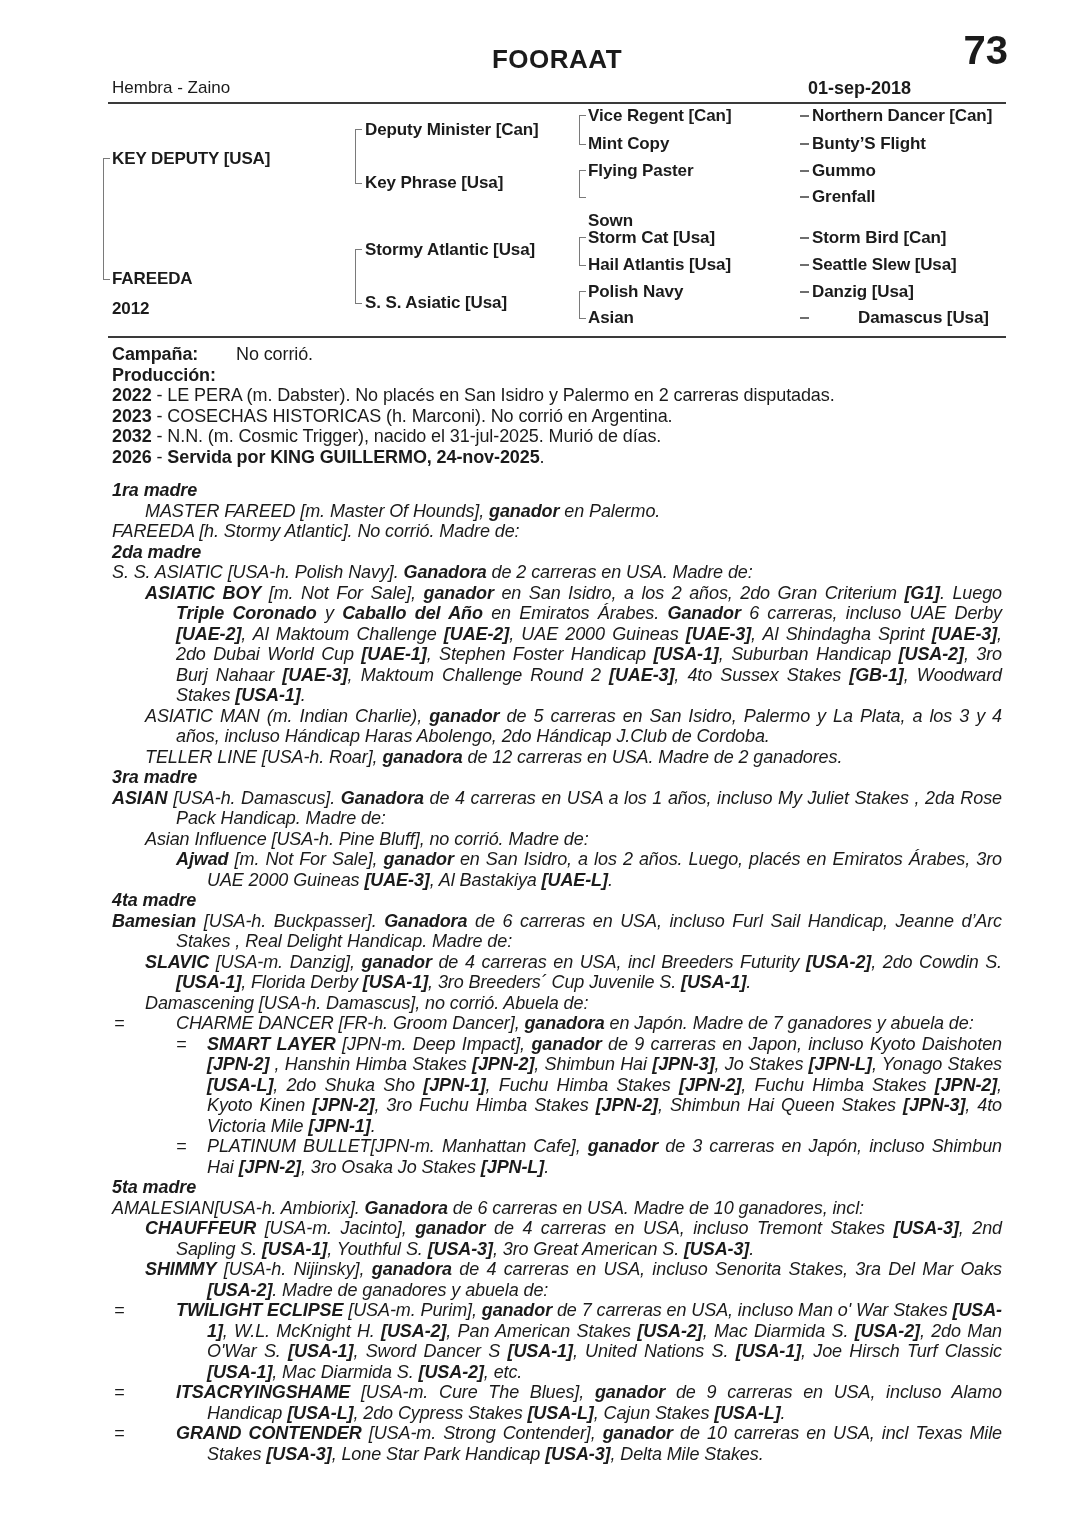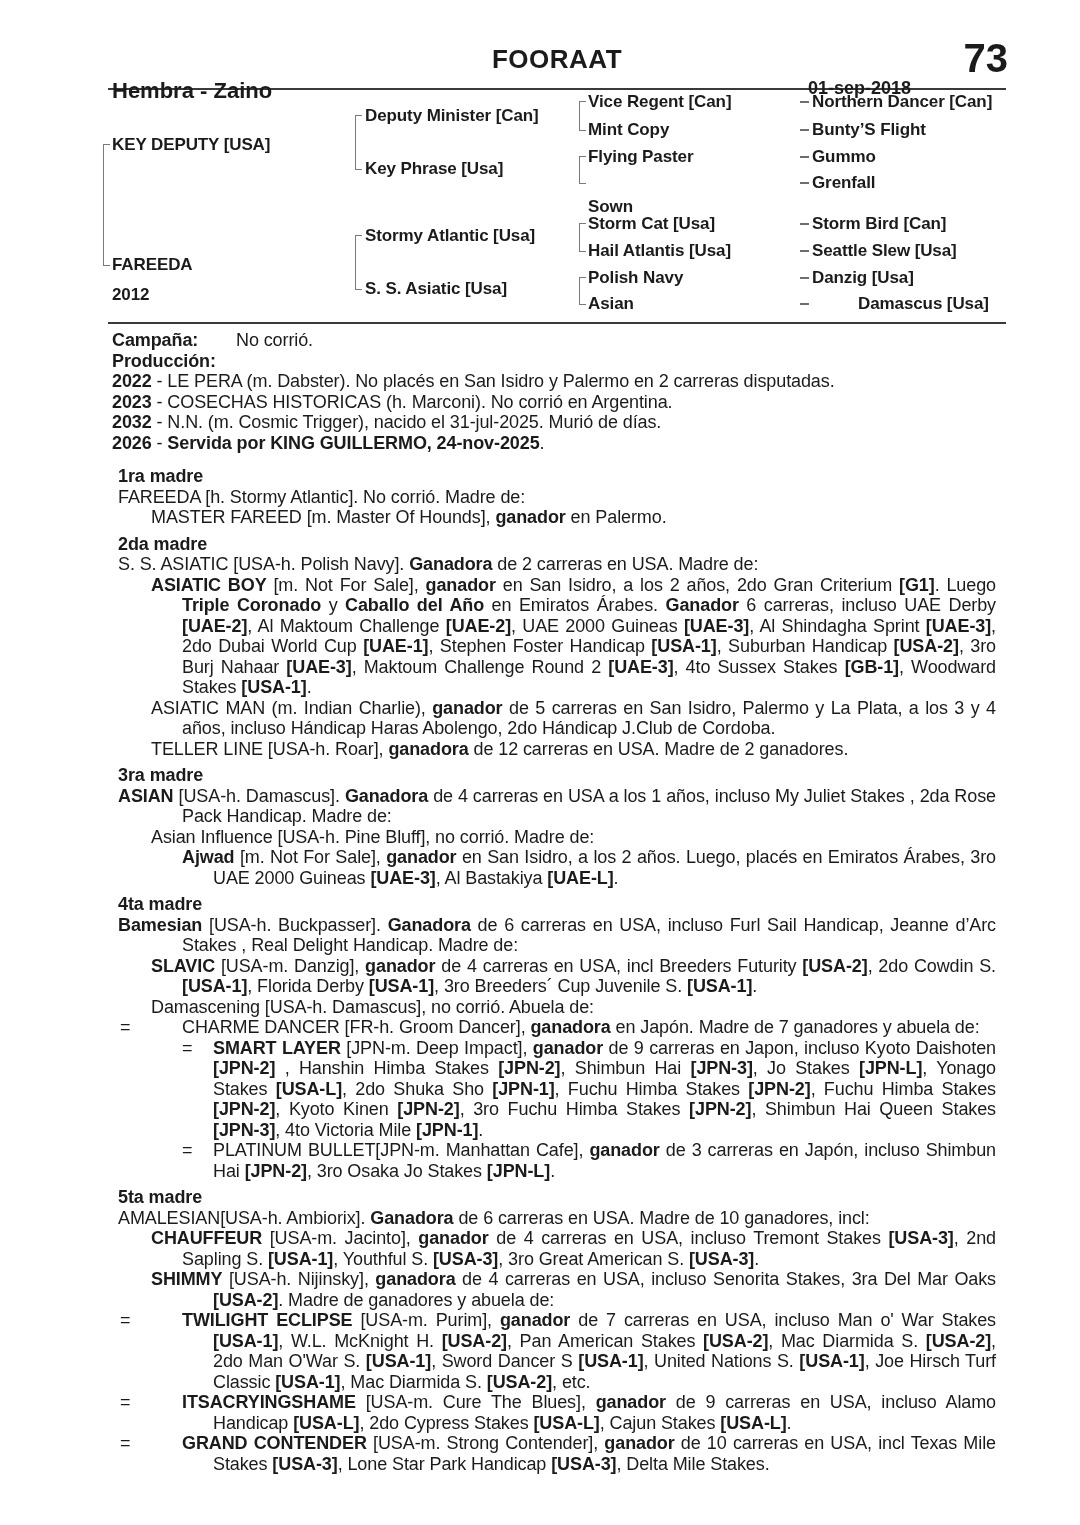--- a/index.html
+++ b/index.html
@@ -1,36 +1,36 @@
 <!DOCTYPE html>
 <html><head>
 <meta charset="utf-8">
 <style>
   html,body{margin:0;padding:0;background:#e8e8e8;}
   .page{position:relative;width:1080px;height:1525px;background:#ffffff;overflow:hidden;
         font-family:"Liberation Sans",sans-serif;color:#1b1b1b;margin:0 auto;}
   .content{position:absolute;left:112px;top:0;width:890px;}
-  header{position:relative;height:88px;}
+  header{position:relative;height:102px;}
   .title{position:absolute;top:44px;left:0;width:100%;text-align:center;
          font-weight:700;font-size:26px;letter-spacing:.5px;}
-  .pagenum{position:absolute;top:36px;right:-6px;font-weight:700;font-size:40px;}
-  .subleft{position:absolute;top:78px;left:0;font-weight:700;font-size:22px;}
+  .pagenum{position:absolute;top:28px;right:-6px;font-weight:700;font-size:40px;}
+  .subleft{position:absolute;top:78px;left:0;font-weight:400;font-size:17px;}
   .subdate{position:absolute;top:78px;left:696px;font-weight:700;font-size:18px;}
   .rule{height:2px;background:#3a3a3a;margin-left:-4px;width:898px;}
   .pedigree{position:relative;height:232px;font-weight:700;font-size:17px;letter-spacing:-.1px;}
   .ped-name{position:absolute;white-space:nowrap;line-height:20px;}
   .brk{position:absolute;width:7px;border-left:1.5px solid #7a7a7a;
        border-top:1.5px solid #7a7a7a;border-bottom:1.5px solid #7a7a7a;box-sizing:border-box;}
   .dash{position:absolute;width:9px;height:2px;background:#6e6e6e;}
   main{font-size:18px;line-height:20.5px;padding-top:6px;letter-spacing:-.1px;}
   .b{font-weight:700;}
   .camp-label{display:inline-block;width:124px;font-weight:700;}
   .prod-label{font-weight:700;}
   .prod-line{white-space:nowrap;}
-  .dam-section{margin:6px;}
+  .dam-section{margin:0;font-style:italic;}
   .dam-section.first{margin-top:13px;}
   .dam-h{font-weight:700;}
   .para{text-align:justify;position:relative;}
   .eq{position:absolute;top:0;}
 </style>
 </head>
 <body>
 
 <div class="page">
   <div class="content">
@@ -89,22 +89,22 @@
       <div class="prod-label">Producción:</div>
       <div id="production">
           <div class="prod-line"><span class="b">2022</span><span> - LE PERA (m. Dabster). No placés en San Isidro y Palermo en 2 carreras disputadas.</span></div>
           <div class="prod-line"><span class="b">2023</span><span> - COSECHAS HISTORICAS (h. Marconi). No corrió en Argentina.</span></div>
           <div class="prod-line"><span class="b">2032</span><span> - N.N. (m. Cosmic Trigger), nacido el 31-jul-2025. Murió de días.</span></div>
           <div class="prod-line"><span class="b">2026</span><span> - </span><span class="b">Servida por KING GUILLERMO, 24-nov-2025</span><span>.</span></div>
         </div>
       <div id="dams">
           <div class="dam-section first">
             <div class="dam-h">1ra madre</div>
+            <div class="para" style="padding-left: 64px; text-indent: -31px;"><span>MASTER FAREED [m. Master Of Hounds], </span><span class="b">ganador</span><span> en Palermo.</span></div>
             <div class="para" style="padding-left: 64px; text-indent: -64px;"><span>FAREEDA [h. Stormy Atlantic]. No corrió. Madre de:</span></div>
-            <div class="para" style="padding-left: 64px; text-indent: -31px;"><span>MASTER FAREED [m. Master Of Hounds], </span><span class="b">ganador</span><span> en Palermo.</span></div>
           </div>
           <div class="dam-section">
             <div class="dam-h">2da madre</div>
             <div class="para" style="padding-left: 64px; text-indent: -64px;"><span>S. S. ASIATIC [USA-h. Polish Navy]. </span><span class="b">Ganadora</span><span> de 2 carreras en USA. Madre de:</span></div>
             <div class="para" style="padding-left: 64px; text-indent: -31px;"><span class="b">ASIATIC BOY</span><span> [m. Not For Sale], </span><span class="b">ganador</span><span> en San Isidro, a los 2 años, 2do Gran Criterium </span><span class="b">[G1]</span><span>. Luego </span><span class="b">Triple Coronado</span><span> y </span><span class="b">Caballo del Año</span><span> en Emiratos Árabes. </span><span class="b">Ganador</span><span> 6 carreras, incluso UAE Derby </span><span class="b">[UAE-2]</span><span>, Al Maktoum Challenge </span><span class="b">[UAE-2]</span><span>, UAE 2000 Guineas </span><span class="b">[UAE-3]</span><span>, Al Shindagha Sprint </span><span class="b">[UAE-3]</span><span>, 2do Dubai World Cup </span><span class="b">[UAE-1]</span><span>, Stephen Foster Handicap </span><span class="b">[USA-1]</span><span>, Suburban Handicap </span><span class="b">[USA-2]</span><span>, 3ro Burj Nahaar </span><span class="b">[UAE-3]</span><span>, Maktoum Challenge Round 2 </span><span class="b">[UAE-3]</span><span>, 4to Sussex Stakes </span><span class="b">[GB-1]</span><span>, Woodward Stakes </span><span class="b">[USA-1]</span><span>.</span></div>
             <div class="para" style="padding-left: 64px; text-indent: -31px;"><span>ASIATIC MAN (m. Indian Charlie), </span><span class="b">ganador</span><span> de 5 carreras en San Isidro, Palermo y La Plata, a los 3 y 4 años, incluso Hándicap Haras Abolengo, 2do Hándicap J.Club de Cordoba.</span></div>
             <div class="para" style="padding-left: 64px; text-indent: -31px;"><span>TELLER LINE [USA-h. Roar], </span><span class="b">ganadora</span><span> de 12 carreras en USA. Madre de 2 ganadores.</span></div>
           </div>
           <div class="dam-section">
             <div class="dam-h">3ra madre</div>

